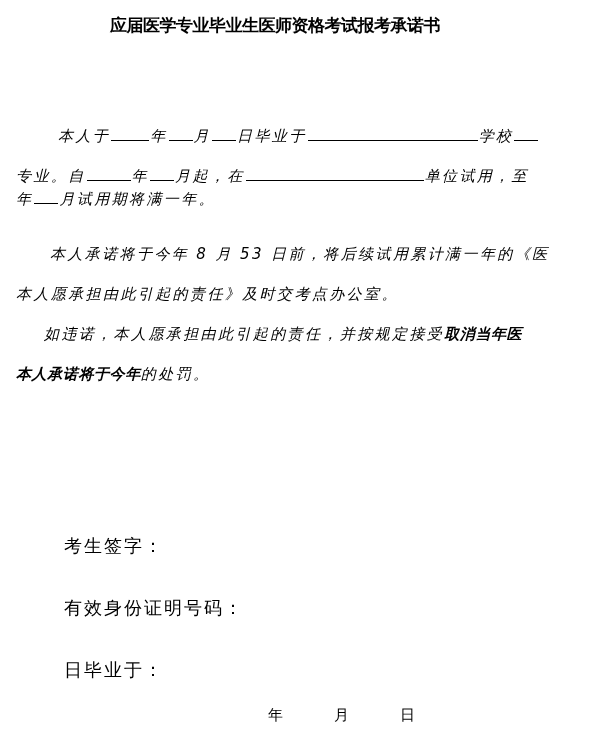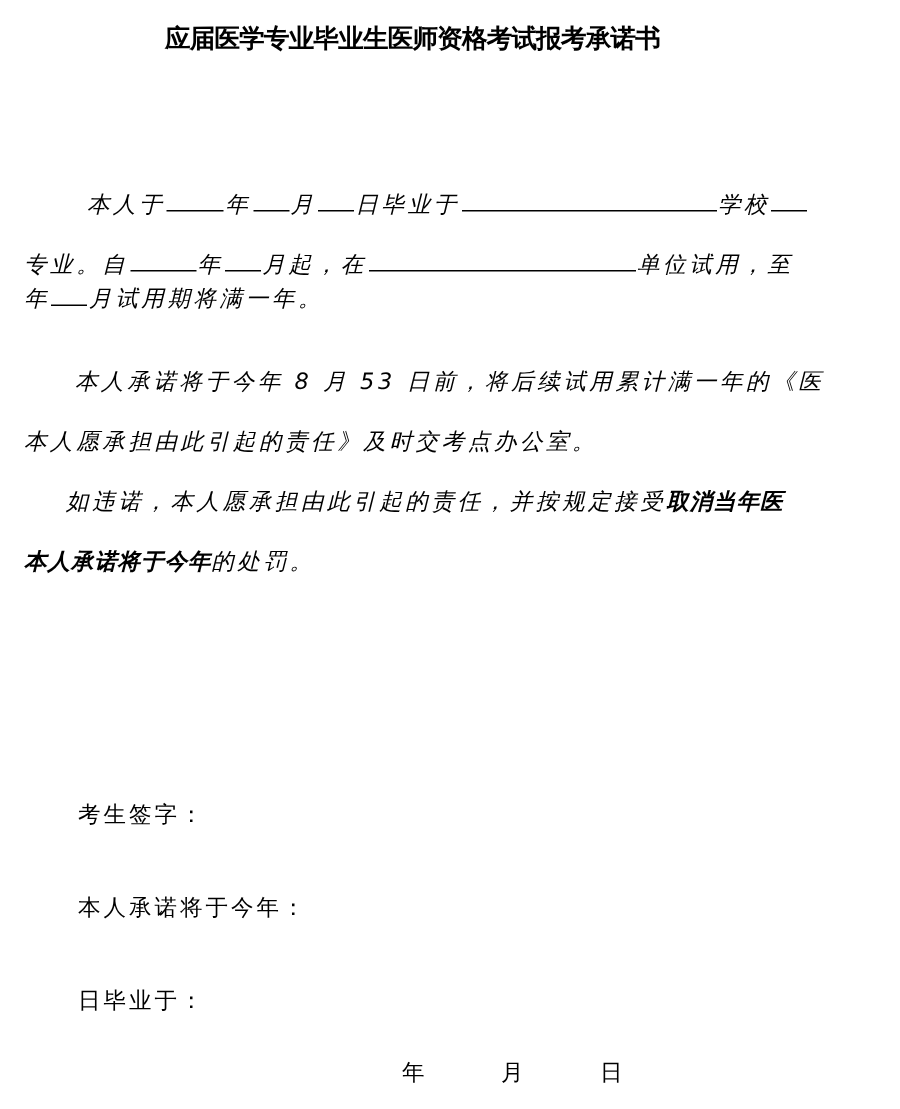--- a/index.html
+++ b/index.html
@@ -15,21 +15,21 @@
     .line {
       position: absolute; left: 16px; font-size: 15px;
       letter-spacing: 2.4px; white-space: nowrap; line-height: 20px; font-style: italic;
     }
     .blank {
       display: inline-block; border-bottom: 1px solid #000; height: 16px;
       vertical-align: baseline; margin: 0 1px;
     }
     .bold { font-weight: bold; letter-spacing: 0.6px; }
     .sig {
-      position: absolute; left: 52px; font-size: 15px; letter-spacing: 2px;
+      position: absolute; left: 64px; font-size: 18px; letter-spacing: 2px;
       white-space: nowrap;
     }
     .date {
       position: absolute; top: 706px; font-size: 15px;
     }
   </style>
 </head>
 <body>
 
 <div class="title">应届医学专业毕业生医师资格考试报考承诺书</div>
@@ -50,18 +50,18 @@
 <div class="line" style="top:284px;">本人愿承担由此引起的责任》及时交考点办公室。</div>
 
 <div class="line" style="top:324px; left:44px;">
   <span>如违诺，本人愿承担由此引起的责任，并按规定接受</span><span class="bold">取消当年医</span>
 </div>
 <div class="line" style="top:364px;">
   <span class="bold">本人承诺将于今年</span><span>的处罚。</span>
 </div>
 
 <div class="sig" style="top:534px;">考生签字：</div>
-<div class="sig" style="top:596px;">本人承诺将于今年：</div>
+<div class="sig" style="top:596px;">有效身份证明号码：</div>
 <div class="sig" style="top:658px;">日毕业于：</div>
 
 <div class="date" style="left:268px;">年</div>
 <div class="date" style="left:334px;">月</div>
 <div class="date" style="left:400px;">日</div>
 
 </body></html>

